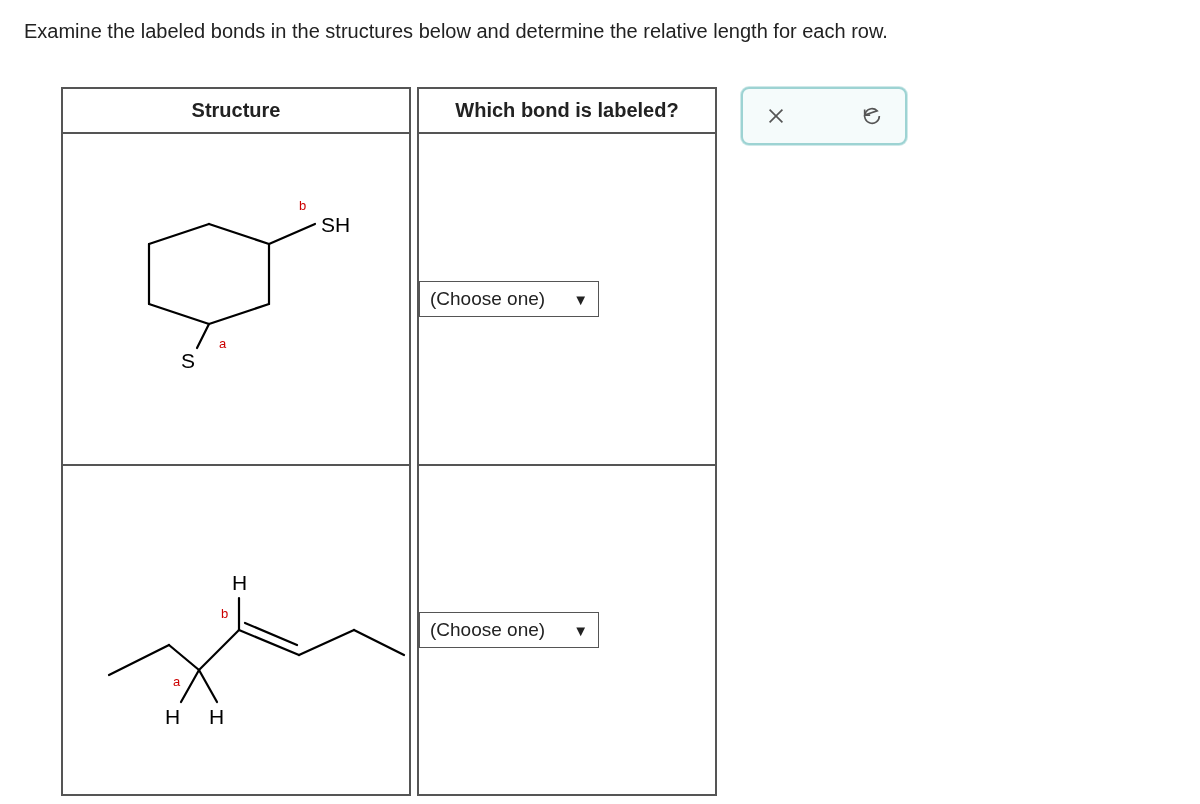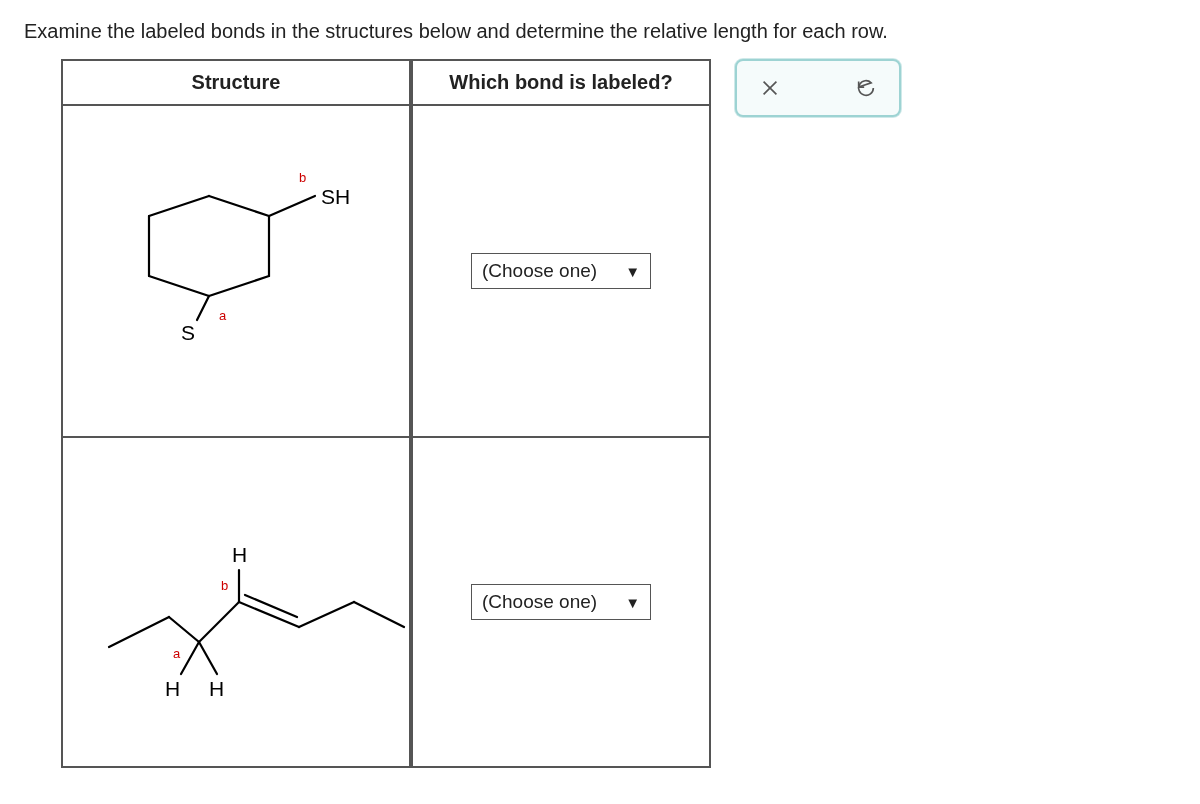--- a/index.html
+++ b/index.html
@@ -5,50 +5,51 @@
   * { box-sizing: border-box; }
   body {
     margin: 0;
     padding: 20px 24px;
     font-family: Arial, Helvetica, sans-serif;
     font-size: 20px;
     color: #222;
     background: #fff;
   }
   .prompt {
-    margin-bottom: 16px;
+    margin-bottom: 44px;
   }
   .layout {
     display: flex;
     gap: 24px;
     align-items: flex-start;
   }
   .tables {
     display: flex;
+    gap: 6px;
     padding-left: 37px;
   }
   .col {
     border: 2px solid #555;
     display: flex;
     flex-direction: column;
   }
   .structure-col { width: 350px; }
   .answer-col { width: 300px; }
   .hdr {
     border-bottom: 2px solid #555;
     text-align: center;
     font-weight: bold;
     padding: 10px 4px;
     font-size: 20px;
   }
   .cell {
     height: 330px;
     display: flex;
     align-items: center;
-    justify-content: center;
+    justify-content: flex-start;
     position: relative;
   }
   .structure-col .cell { justify-content: flex-start; padding-left:6px;}
   .cell + .cell { border-top: 2px solid #555; }
   .select-wrap {
     border: 1.5px solid #555;
     padding: 6px 10px;
     display: flex;
     align-items: center;
     gap: 28px;

